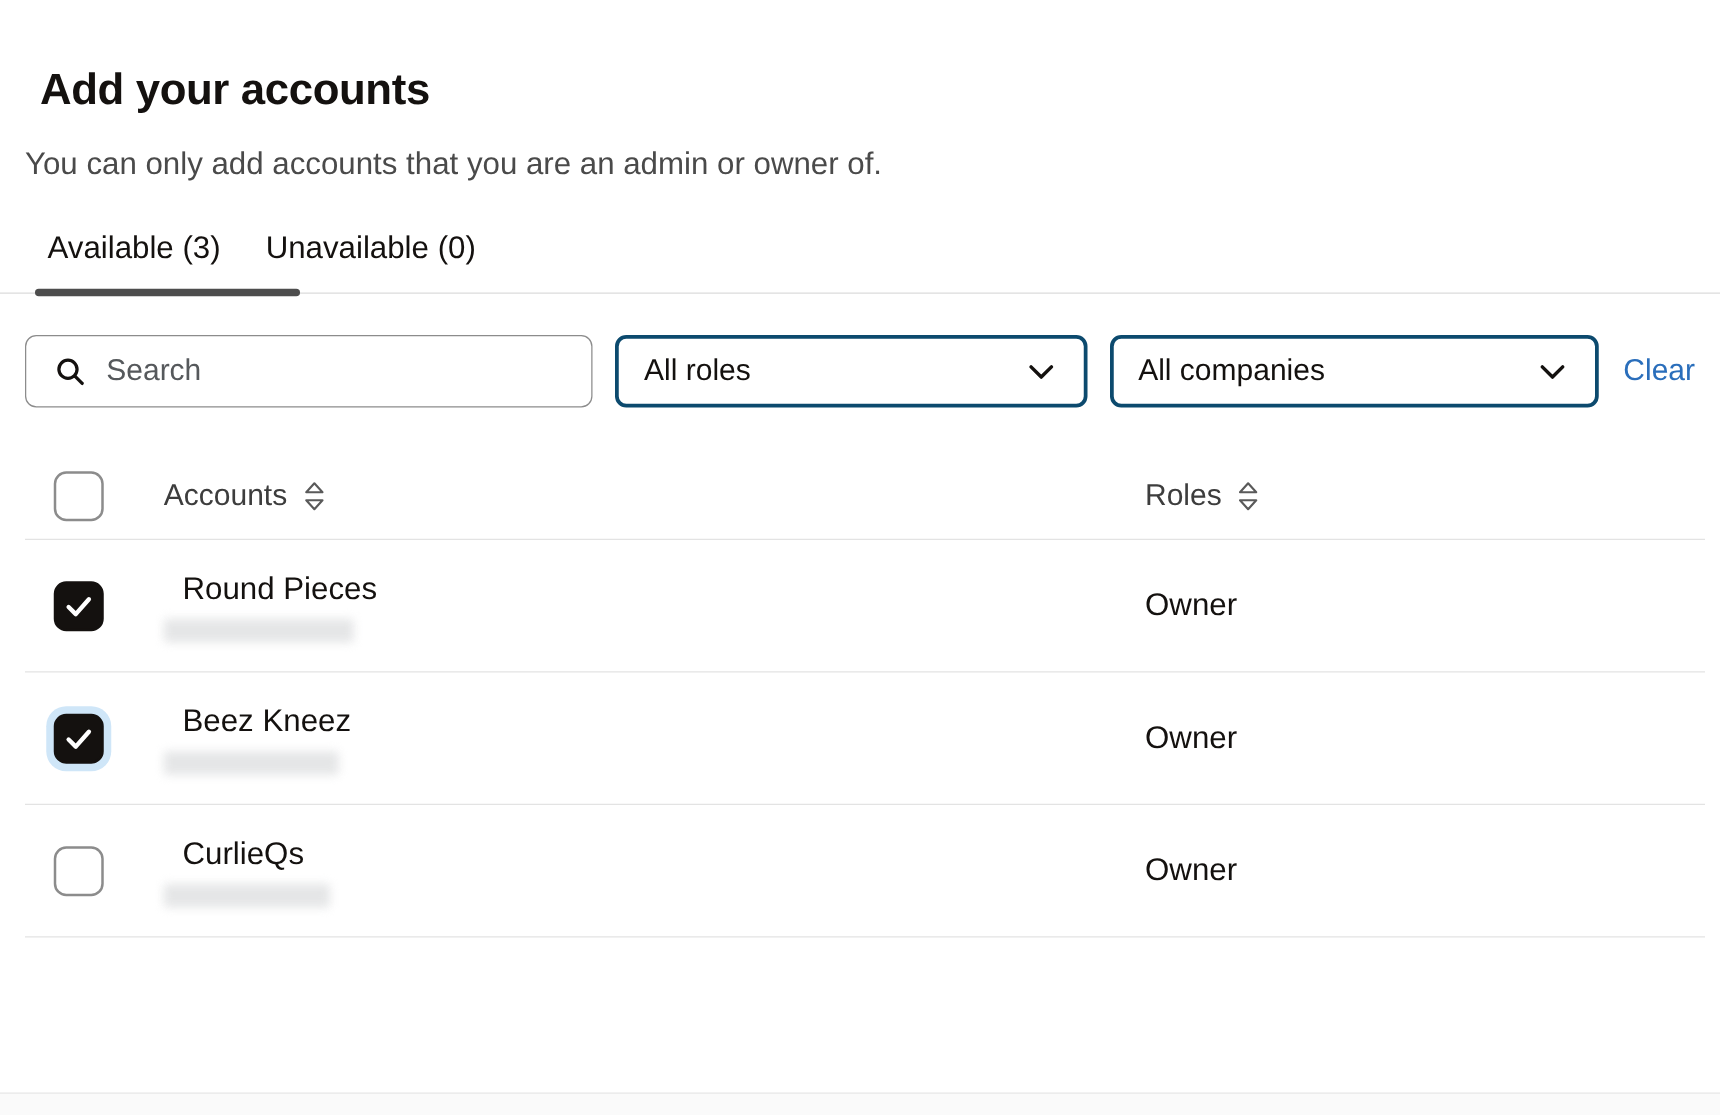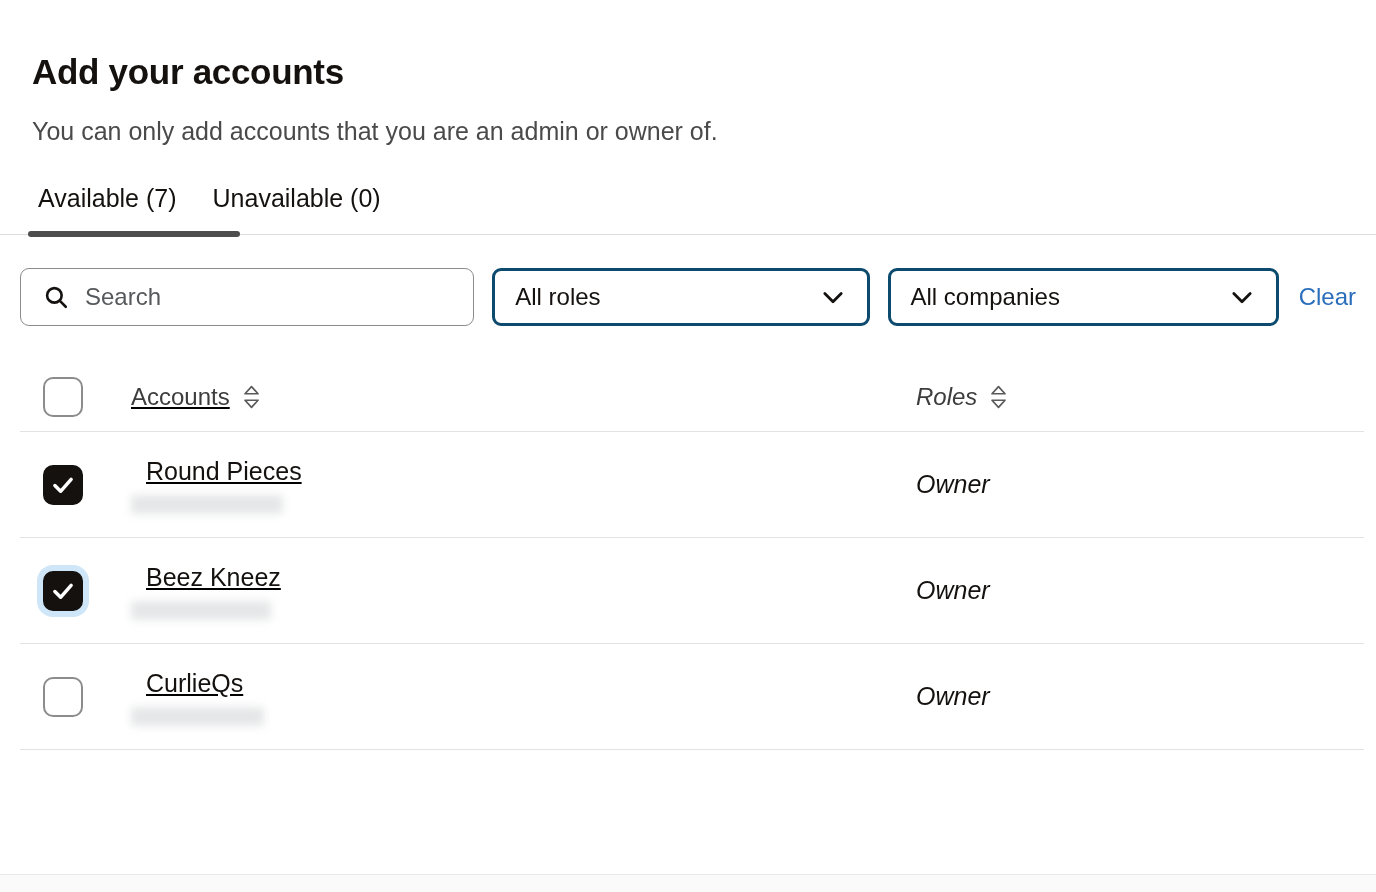--- a/index.html
+++ b/index.html
@@ -26,21 +26,21 @@
   .page-title {
     margin: 12px;
     padding-top: 38px;
     font-size: 35px;
     line-height: 44px;
     font-weight: 700;
     color: #14110f;
     letter-spacing: -0.3px;
   }
   .page-subtitle {
-    margin: 12px;
+    margin: 0;
     padding-top: 9px;
     font-size: 25px;
     line-height: 32px;
     font-weight: 400;
     color: #4a4a4a;
   }
 
   
   .tabs-wrap {
     position: relative;
@@ -188,28 +188,26 @@
     justify-content: flex-start;
     padding-left: 23px;
   }
   .cell-account {
     flex: 1 1 auto;
     min-width: 0;
     display: flex;
     flex-direction: column;
     justify-content: center;
     padding-left: 0px;
-    text-decoration: underline;
   }
   .cell-role {
     width: 448px;
     flex: 0 0 448px;
     display: flex;
     align-items: flex-end;
-    font-style: italic;
   }
 
   .checkbox {
     width: 40px;
     height: 40px;
     border-radius: 10px;
     border: 2px solid #8c8c8c;
     background: #fff;
     display: flex;
     align-items: center;
@@ -271,21 +269,21 @@
 
 <div class="page">
 
   <div class="header">
     <h1 class="page-title">Add your accounts</h1>
     <p class="page-subtitle">You can only add accounts that you are an admin or owner of.</p>
   </div>
 
   <div class="tabs-wrap">
     <div class="tabs">
-      <button class="tab active">Available (7)</button>
+      <button class="tab active">Available (3)</button>
       <button class="tab inactive">Unavailable (0)</button>
     </div>
     <div class="tabs-rule"></div>
     <div class="tab-indicator"></div>
   </div>
 
   <div class="filterbar">
 
     <div class="search-field">
       <svg class="search-icon" viewBox="0 0 24 24" fill="none" stroke="currentColor" stroke-width="2.4" stroke-linecap="round">

